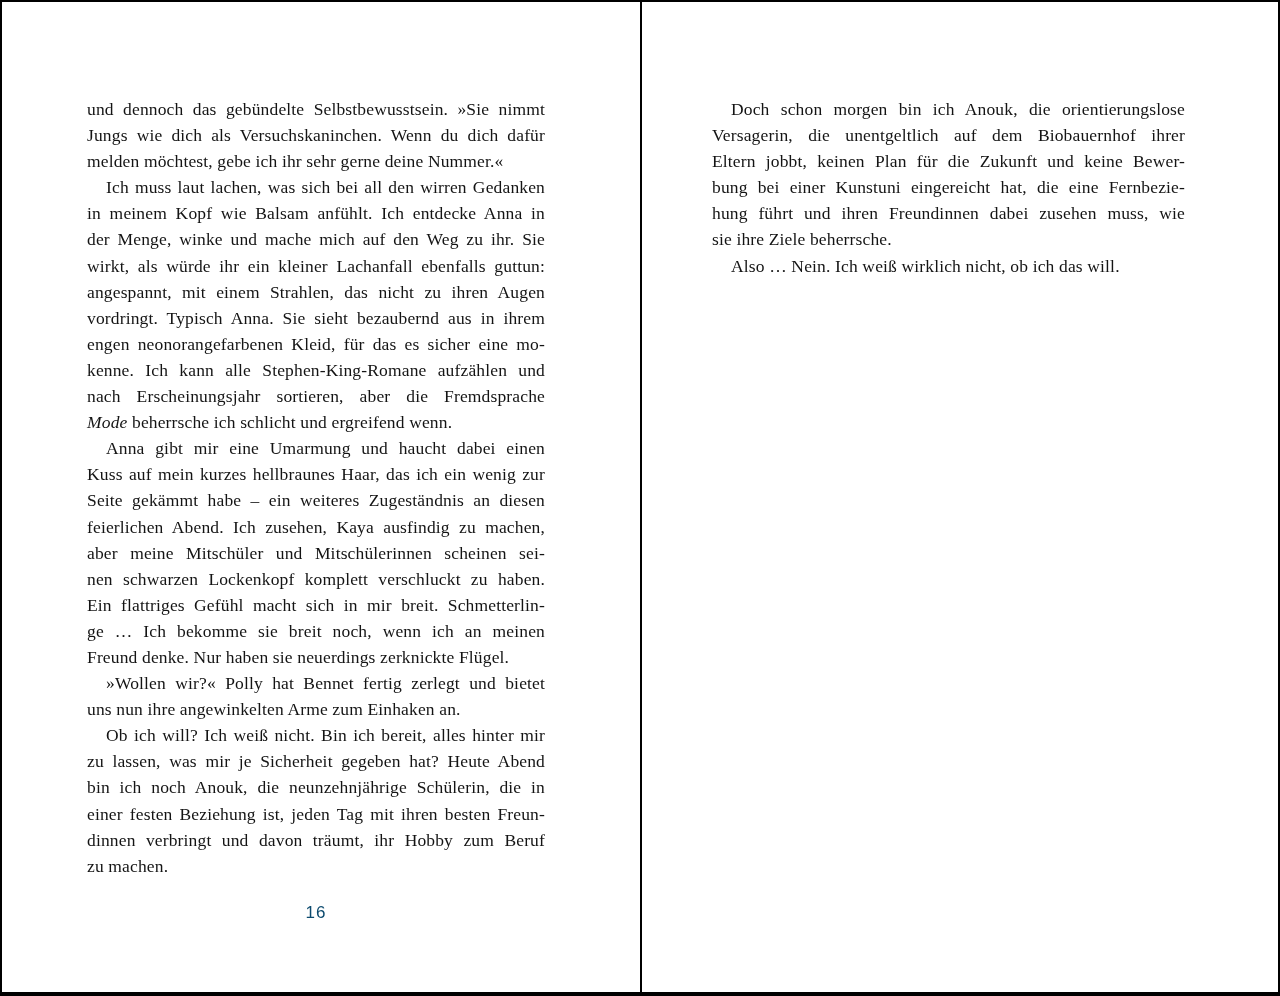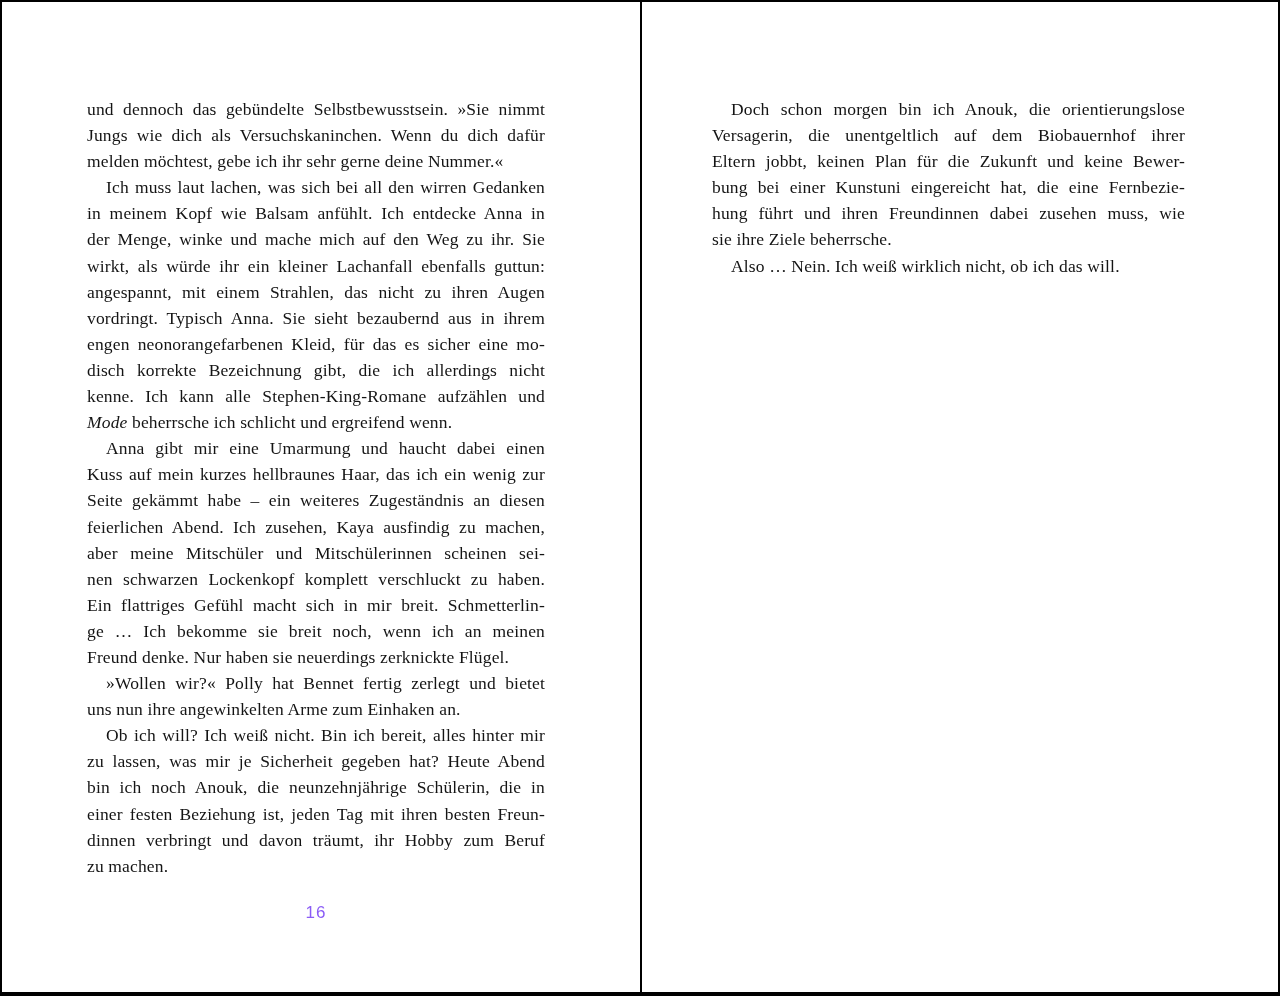--- a/index.html
+++ b/index.html
@@ -50,41 +50,41 @@
   .page-number {
     position: absolute;
     left: 87px;
     width: 458px;
     top: 903px;
     text-align: center;
     font-family: "Liberation Sans", "DejaVu Sans", sans-serif;
     font-size: 17px;
     font-weight: 300;
     letter-spacing: 1px;
-    color: #8b5cf6;
+    color: #0c4a6e;
   }
 </style>
 </head>
 <body>
 
 <div id="screen">
 
   <div class="text-block left-page">
       <div class="line">und dennoch das gebündelte Selbstbewusstsein. »Sie nimmt</div>
       <div class="line">Jungs wie dich als Versuchskaninchen. Wenn du dich dafür</div>
       <div class="line last">melden möchtest, gebe ich ihr sehr gerne deine Nummer.«</div>
       <div class="line indent">Ich muss laut lachen, was sich bei all den wirren Gedanken</div>
       <div class="line">in meinem Kopf wie Balsam anfühlt. Ich entdecke Anna in</div>
       <div class="line">der Menge, winke und mache mich auf den Weg zu ihr. Sie</div>
       <div class="line">wirkt, als würde ihr ein kleiner Lachanfall ebenfalls guttun:</div>
       <div class="line">angespannt, mit einem Strahlen, das nicht zu ihren Augen</div>
       <div class="line">vordringt. Typisch Anna. Sie sieht bezaubernd aus in ihrem</div>
       <div class="line">engen neonorangefarbenen Kleid, für das es sicher eine mo-</div>
-      <div class="line">disch korrekte Bezeichnung gibt, die ich allerdings nicht</div>
       <div class="line">kenne. Ich kann alle Stephen-King-Romane aufzählen und</div>
+      <div class="line">nach Erscheinungsjahr sortieren, aber die Fremdsprache</div>
       <div class="line last"><span style="font-style: italic;">Mode</span><span> beherrsche ich schlicht und ergreifend wenn.</span></div>
       <div class="line indent">Anna gibt mir eine Umarmung und haucht dabei einen</div>
       <div class="line">Kuss auf mein kurzes hellbraunes Haar, das ich ein wenig zur</div>
       <div class="line">Seite gekämmt habe – ein weiteres Zugeständnis an diesen</div>
       <div class="line">feierlichen Abend. Ich zusehen, Kaya ausfindig zu machen,</div>
       <div class="line">aber meine Mitschüler und Mitschülerinnen scheinen sei-</div>
       <div class="line">nen schwarzen Lockenkopf komplett verschluckt zu haben.</div>
       <div class="line">Ein flattriges Gefühl macht sich in mir breit. Schmetterlin-</div>
       <div class="line">ge … Ich bekomme sie breit noch, wenn ich an meinen</div>
       <div class="line last">Freund denke. Nur haben sie neuerdings zerknickte Flügel.</div>

